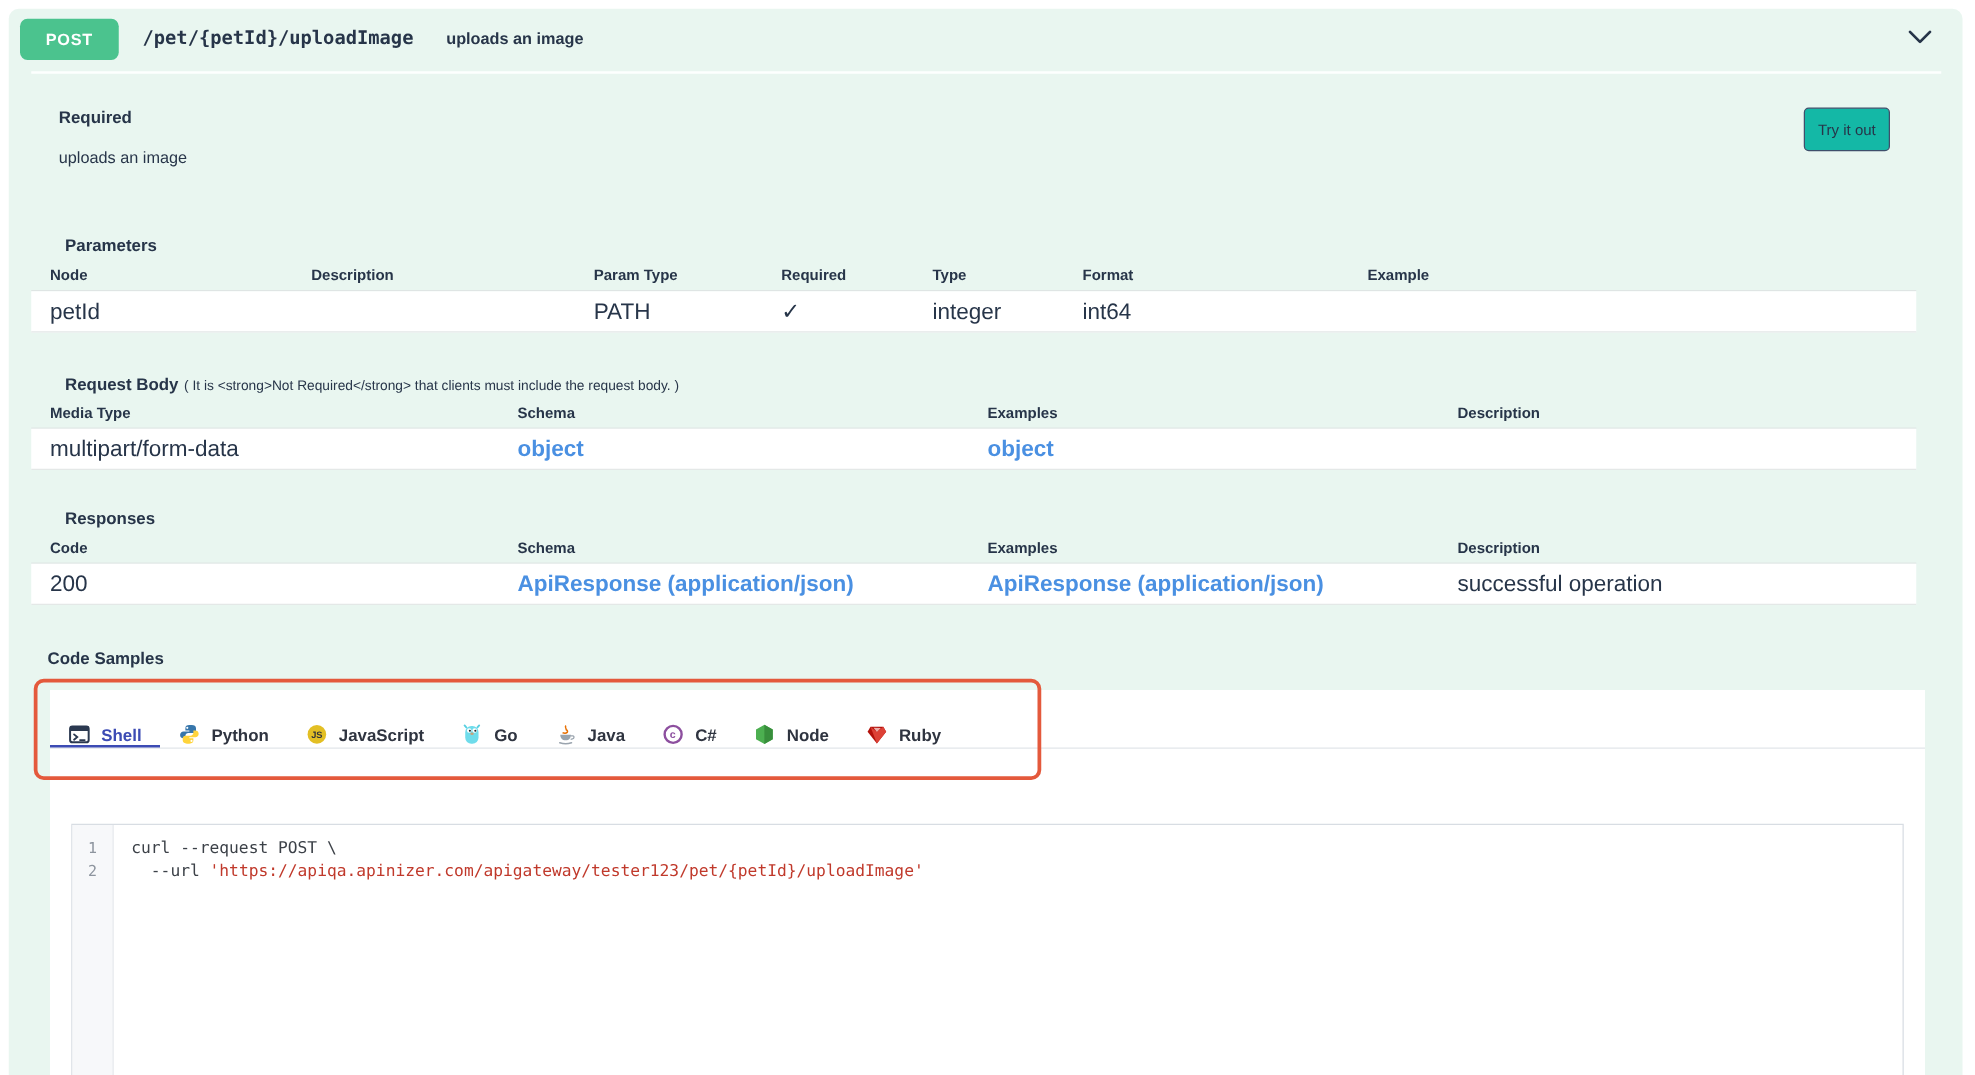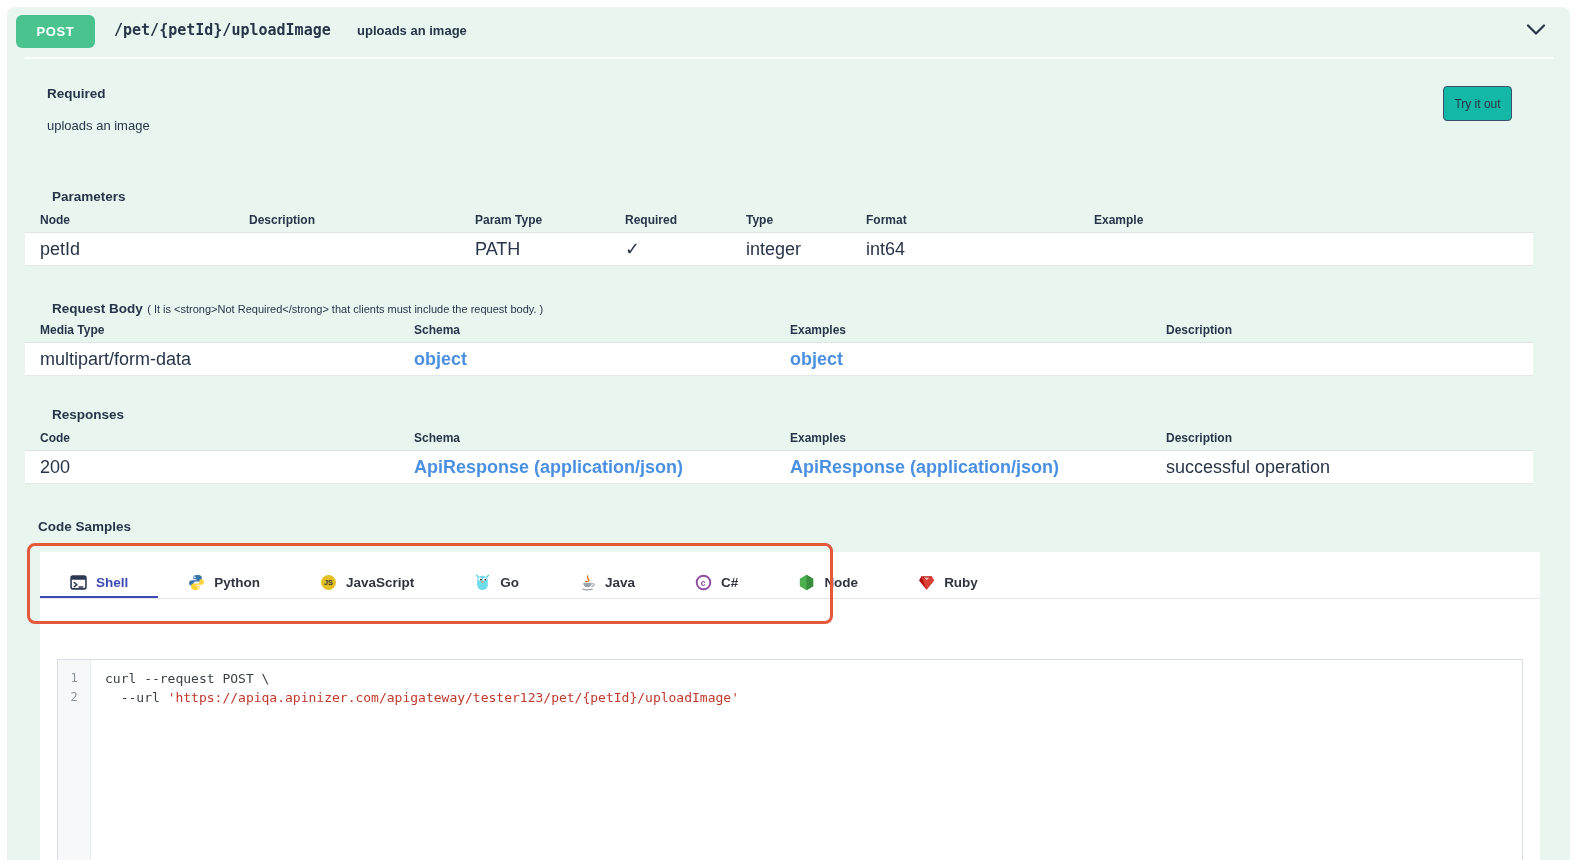--- a/index.html
+++ b/index.html
@@ -50,21 +50,21 @@
   .four-grid .cell:nth-child(3){width:376px}
   .four-grid .cell:nth-child(4){width:382px}
   #params-section { top:182px; }
   #reqbody-section { top:292px; }
   #responses-section { top:400px; }
 
   
   #codesamples-heading { position:absolute; left:31px; top:512px; }
   #code-panel { position:absolute; left:33px; top:545px; width:1500px; height:355px; background:#ffffff; }
   #tabs-bar { display:flex; height:47px; border-bottom:1px solid #e2e6ea; align-items:stretch; }
-  .tab { display:flex; align-items:center; gap:9px; padding:0 30px; cursor:pointer;
+  .tab { display:flex; align-items:flex-end; gap:9px; padding:0 15px; cursor:pointer;
          font-size:13.5px; font-weight:600; color:#2f3440; border-bottom:2px solid transparent;margin-top:16px; }
   .tab.active { color:#3c4bb4; border-bottom:2px solid #3c4bb4; }
   .tab .tab-icon { width:17px; height:17px; display:flex; }
   .tab .tab-icon svg { width:100%; height:100%; }
   #annotation-rect { position:absolute; left:20px; top:536px; width:806px; height:81px;
       border:3px solid #e4593c; border-radius:8px; pointer-events:none; z-index:5; }
 
   
   #code-editor { position:absolute; left:17px; top:107px; width:1466px; height:260px;
       border:1px solid #d8dde3; background:#ffffff; display:flex; }

